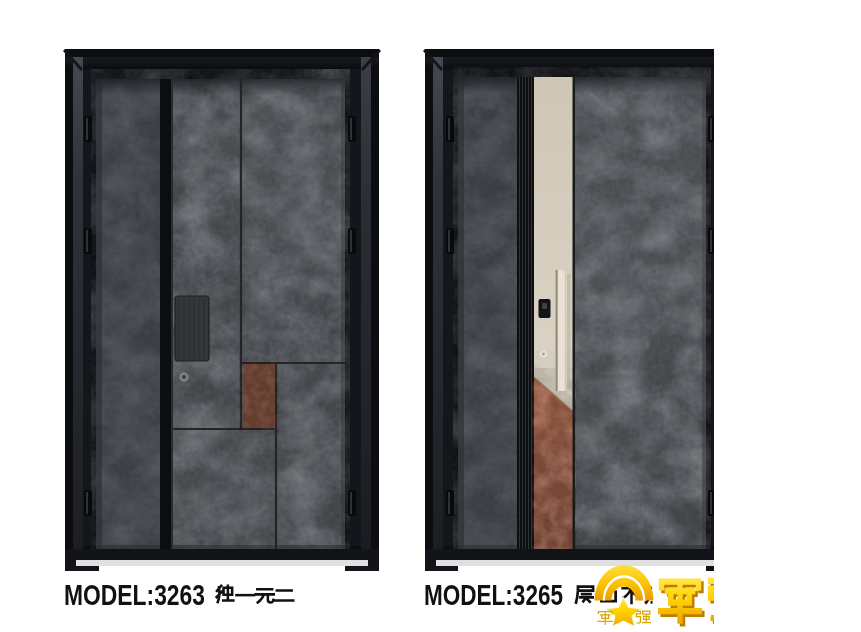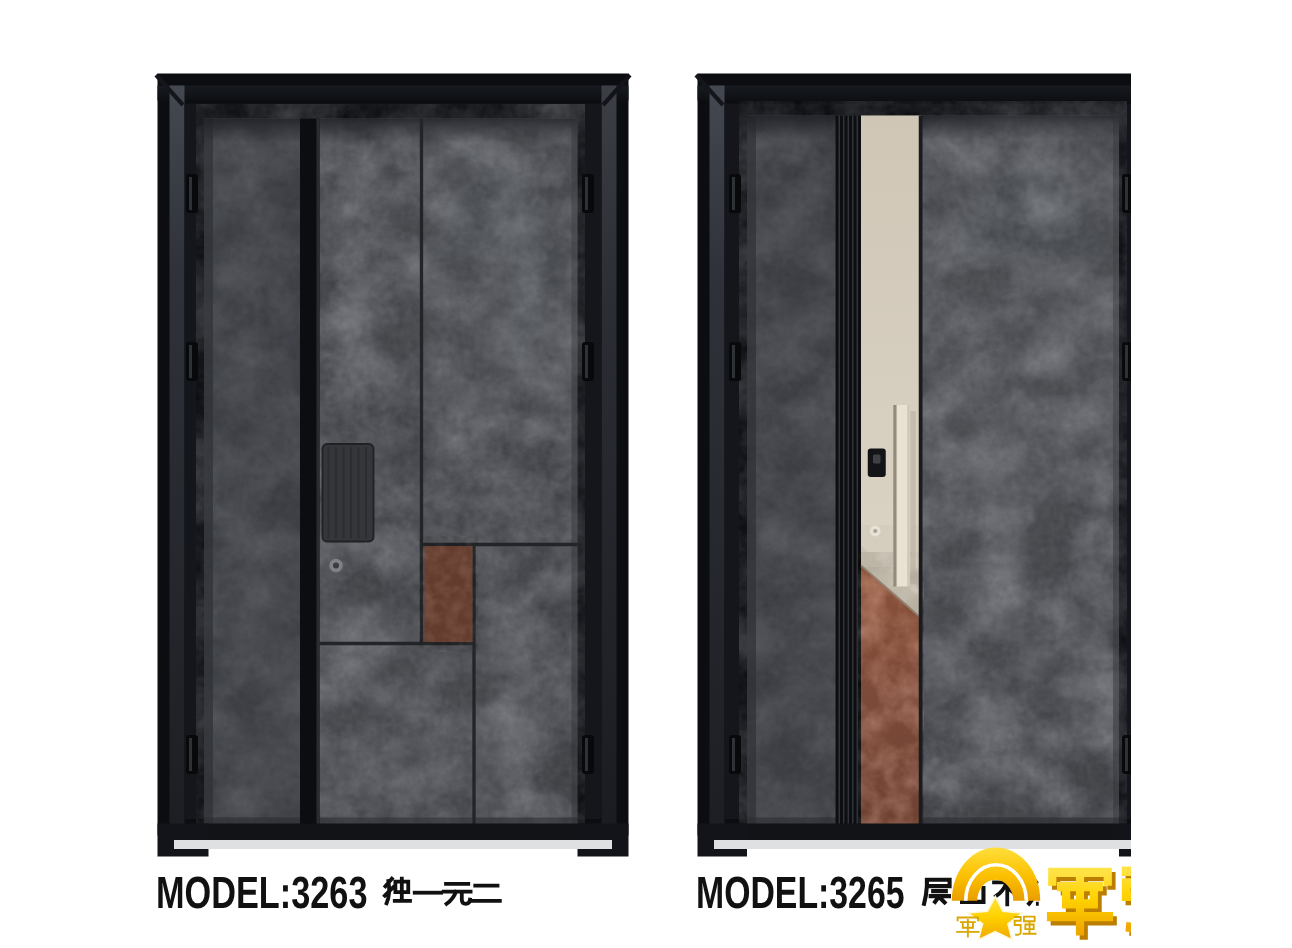--- a/index.html
+++ b/index.html
@@ -1,16 +1,16 @@
 <!DOCTYPE html>
 <html><head>
 <meta charset="utf-8">
 <style>
 html,body{margin:0;padding:0;background:#fff;font-family:"Liberation Sans",sans-serif;}
-#stage{position:relative;width:714px;height:632px;overflow:hidden;background:#fff;padding-left:40px;}
+#stage{position:relative;width:714px;height:632px;overflow:hidden;background:#fff;}
 </style>
 </head>
 <body>
 <div id="stage">
 <svg width="861" height="632" viewBox="0 0 861 632">
 <defs>
 
   <filter id="rock" x="-2%" y="-2%" width="104%" height="104%" color-interpolation-filters="sRGB">
     <feTurbulence type="fractalNoise" baseFrequency="0.028 0.034" numOctaves="5" seed="7" result="n1"></feTurbulence>
     <feColorMatrix in="n1" type="matrix" values="0.9 0.9 0.9 0 -1.05  0.9 0.9 0.9 0 -1.04  0.9 0.9 0.9 0 -1.02  0 0 0 0 1" result="g1"></feColorMatrix>

